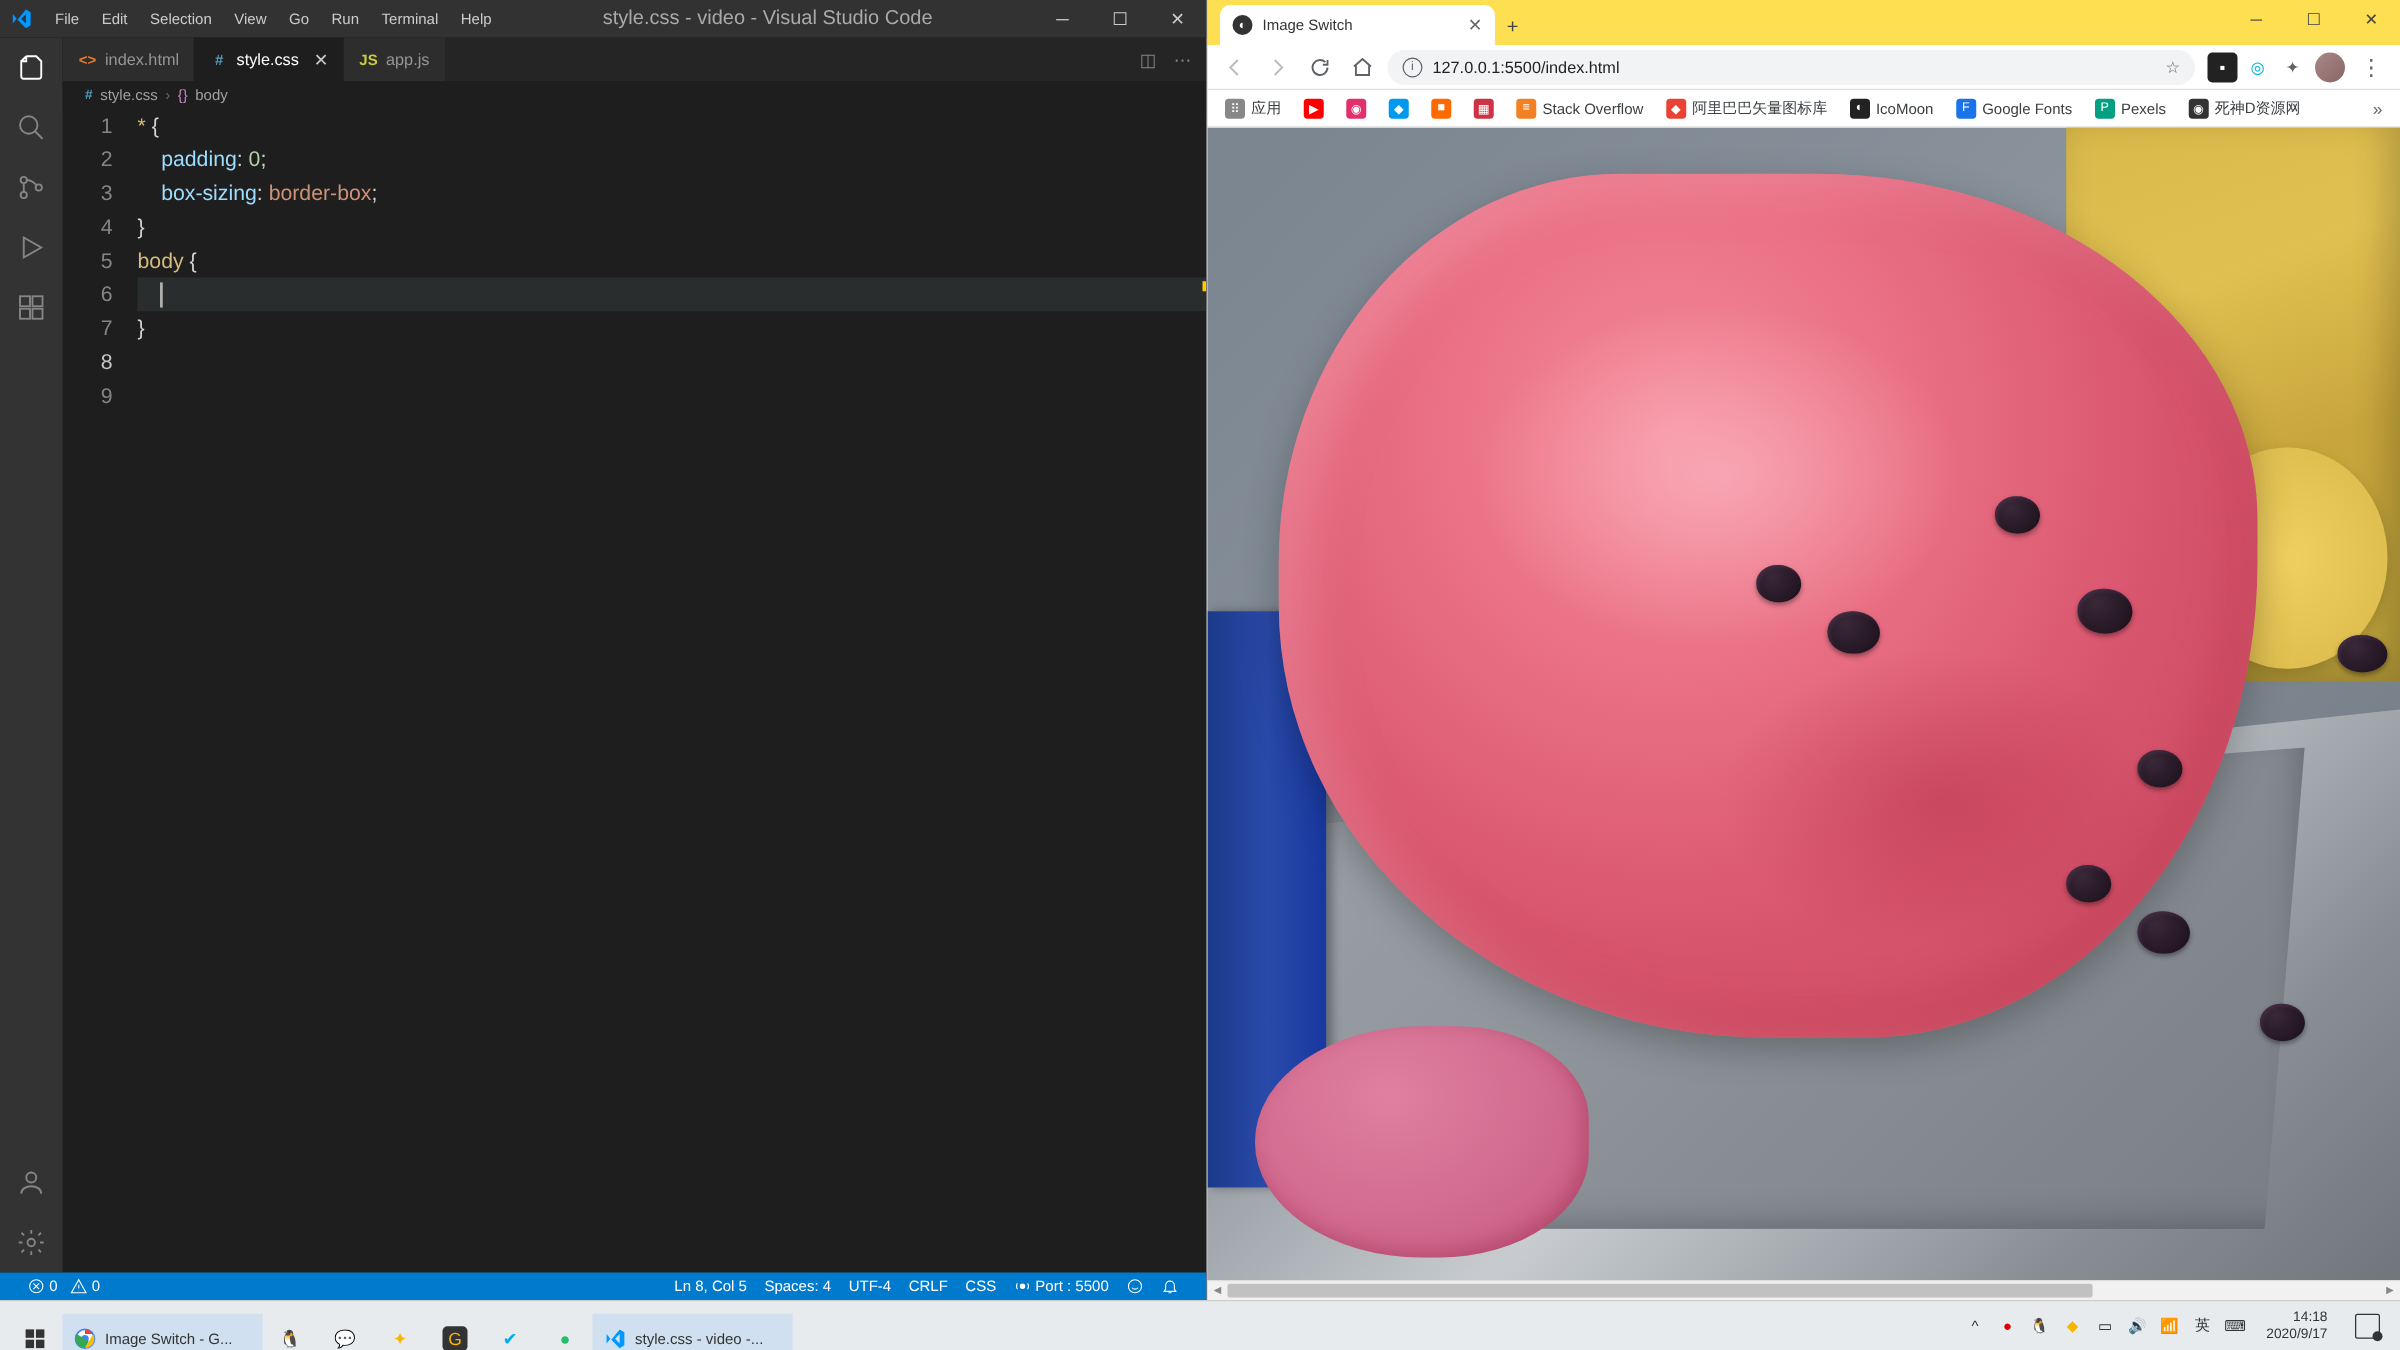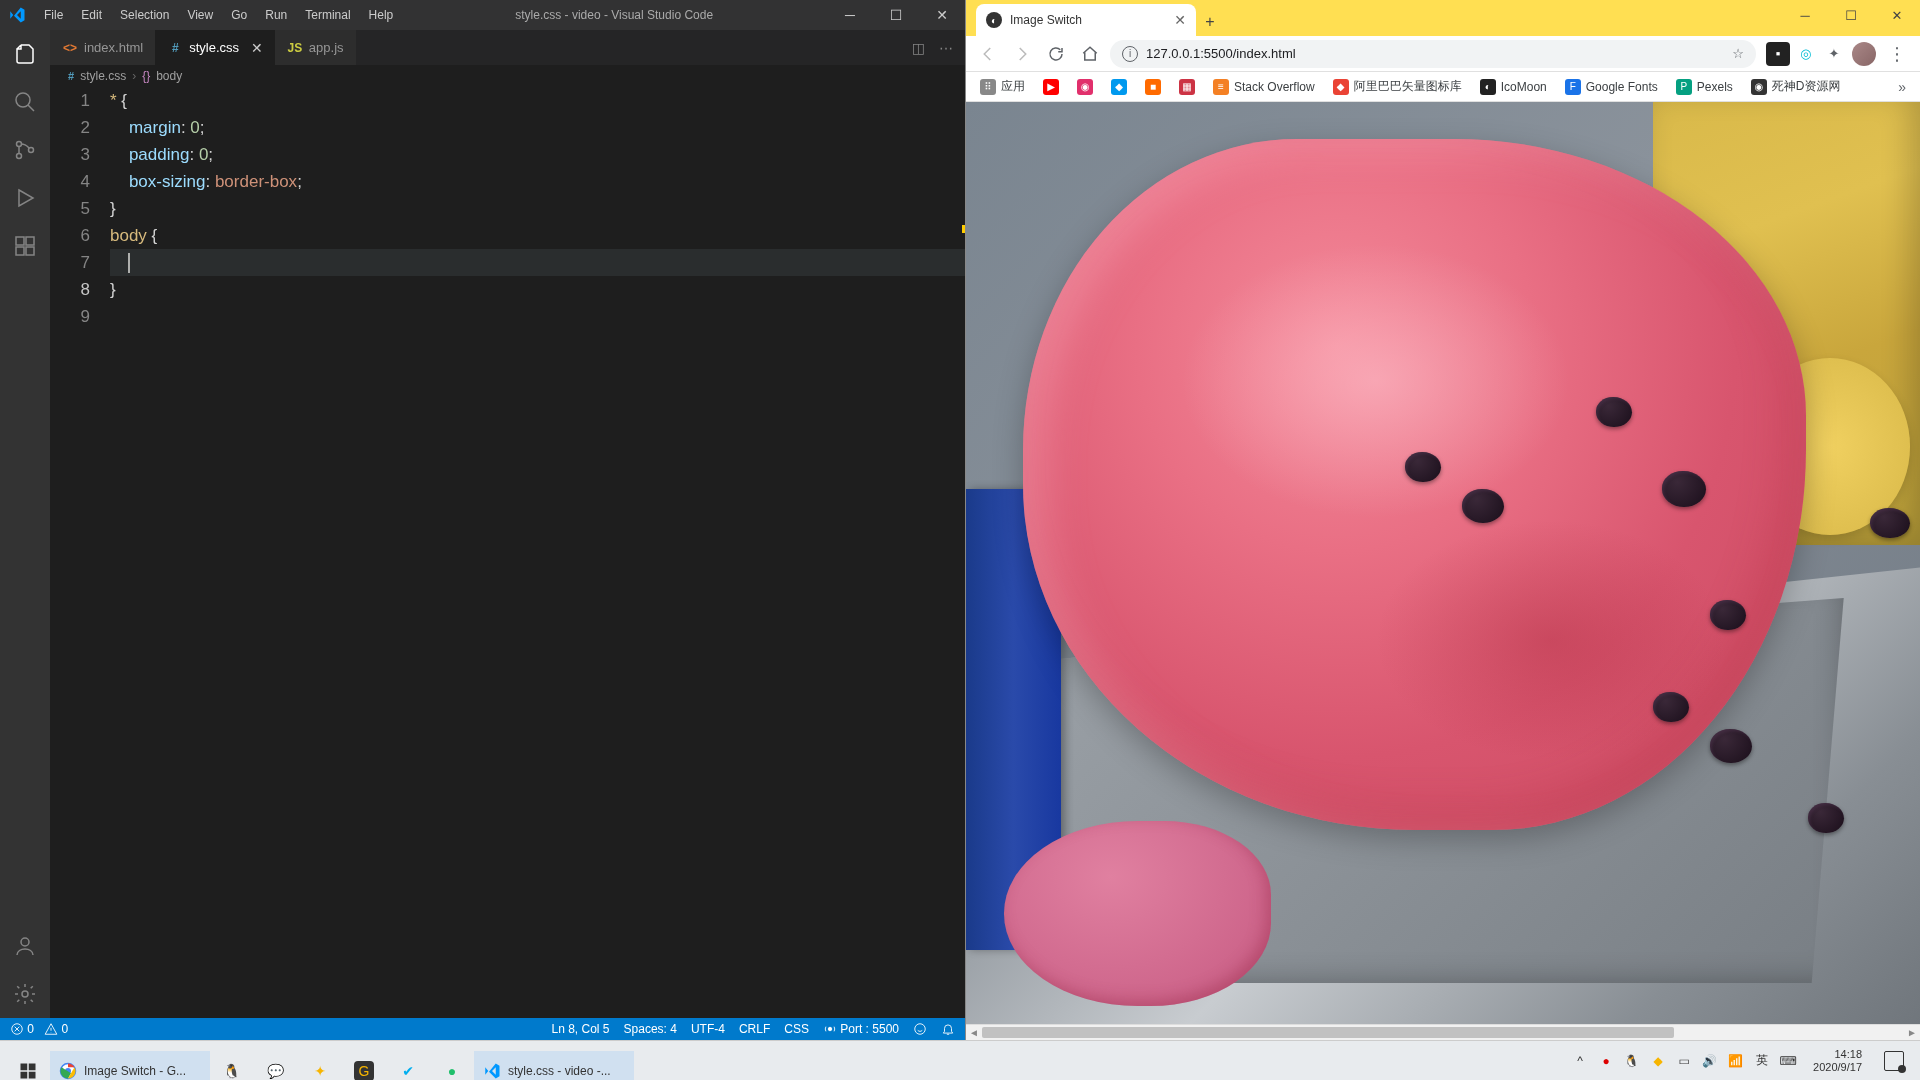--- a/index.html
+++ b/index.html
@@ -5,21 +5,21 @@
 * { margin: 0; padding: 0; box-sizing: border-box; font-family: "Segoe UI", sans-serif; }
 body { width: 1920px; height: 1080px; overflow: hidden; background: #1e1e1e; }
 .desktop { display: flex; width: 100%; height: calc(100% - 40px); }
 
 
 .vscode { width: 965px; height: 100%; background: #1e1e1e; color: #ccc; display: flex; flex-direction: column; position: relative; }
 .vs-titlebar { height: 30px; background: #323233; display: flex; align-items: center; font-size: 12px; color: #ccc; }
 .vs-logo { width: 18px; height: 18px; margin: 0 10px 0 8px; }
 .vs-menu { display: flex; gap: 2px; }
 .vs-menu span { padding: 4px 8px; cursor: default; }
-.vs-title-center { flex: 1; text-align: center; font-size: 12px; color: #aaa; }
+.vs-title-center { flex: 1; text-align: center; font-size: 16px; color: #aaa; }
 .vs-winctrls { display: flex; }
 .vs-winctrls span { width: 46px; height: 30px; display: flex; align-items: center; justify-content: center; font-size: 14px; color: #ccc; }
 
 .vs-body { flex: 1; display: flex; overflow: hidden; }
 .vs-activitybar { width: 50px; background: #333333; display: flex; flex-direction: column; align-items: center; padding-top: 10px; gap: 20px; }
 .vs-activitybar .ai { width: 28px; height: 28px; display: flex; align-items: center; justify-content: center; }
 .vs-activitybar svg { width: 24px; height: 24px; stroke: #858585; fill: none; stroke-width: 1.5; }
 .vs-activitybar .ai.active svg { stroke: #fff; }
 .vs-activitybar .bottom { margin-top: auto; margin-bottom: 10px; display: flex; flex-direction: column; gap: 20px; }
 
@@ -50,21 +50,21 @@
 .code .line.current { background: #2a2d2e; }
 .cursor { display: inline-block; width: 1px; height: 20px; background: #aeafad; vertical-align: middle; position: relative; top: -1px; }
 .cursor::before { content: ""; position: absolute; left: -1px; top: 0; width: 2px; height: 20px; background: #aeafad; }
 .sel { color: #d7ba7d; }
 .punc { color: #d4d4d4; }
 .prop { color: #9cdcfe; }
 .num { color: #b5cea8; }
 .kw { color: #ce9178; }
 .wild { color: #d7ba7d; }
 
-.vs-status { height: 22px; background: #007acc; display: flex; align-items: center; font-size: 12px; color: #fff; padding: 0 10px; gap: 14px; }
+.vs-status { height: 22px; background: #007acc; display: flex; align-items: center; font-size: 12px; color: #fff; padding: 0 22px; gap: 14px; }
 .vs-status .left { display: flex; gap: 10px; }
 .vs-status .right { margin-left: auto; display: flex; gap: 14px; align-items: center; justify-content: flex-end; }
 .vs-status svg { width: 14px; height: 14px; stroke: #fff; fill: none; stroke-width: 1.5; vertical-align: middle; }
 
 
 .chrome { flex: 1; height: 100%; background: #fff; display: flex; flex-direction: column; border-left: 1px solid #888; }
 .chrome-titlebar { height: 36px; background: #ffdf52; display: flex; align-items: flex-end; padding-left: 10px; }
 .chrome-tab { background: #fff; height: 32px; border-radius: 8px 8px 0 0; min-width: 220px; display: flex; align-items: center; padding: 0 10px; gap: 8px; font-size: 12px; color: #333; }
 .chrome-tab .favicon { width: 16px; height: 16px; border-radius: 50%; background: #333; display: flex; align-items: center; justify-content: center; color: #fff; font-size: 10px; }
 .chrome-tab .close { margin-left: auto; font-size: 14px; color: #666; }
@@ -245,21 +245,20 @@
               <div class="ln">3</div>
               <div class="ln">4</div>
               <div class="ln">5</div>
               <div class="ln">6</div>
               <div class="ln">7</div>
               <div class="ln active">8</div>
               <div class="ln">9</div>
             </div>
           <div class="code" id="code">
               <div class="line"><span class="wild">*</span><span class="punc"> {</span></div>
-              <div class="line"><span class="punc">    </span><span class="prop">margin</span><span class="punc">: </span><span class="num">0</span><span class="punc">;</span></div>
               <div class="line"><span class="punc">    </span><span class="prop">padding</span><span class="punc">: </span><span class="num">0</span><span class="punc">;</span></div>
               <div class="line"><span class="punc">    </span><span class="prop">box-sizing</span><span class="punc">: </span><span class="kw">border-box</span><span class="punc">;</span></div>
               <div class="line"><span class="punc">}</span></div>
               <div class="line"><span class="sel">body</span><span class="punc"> {</span></div>
               <div class="line current"><span class="punc">    </span><span class="cursor"></span></div>
               <div class="line"><span class="punc">}</span></div>
             </div>
         </div>
       </div>
     </div>

